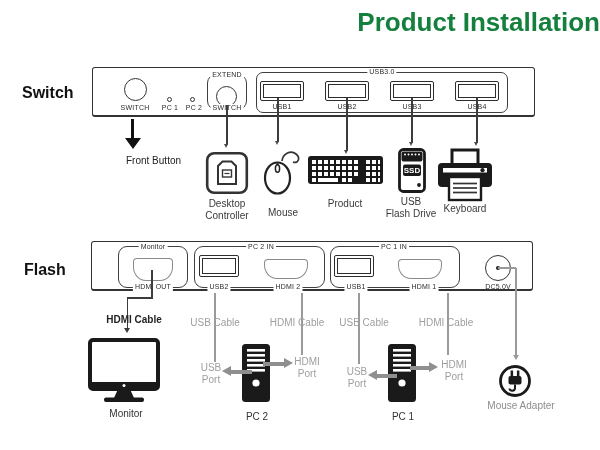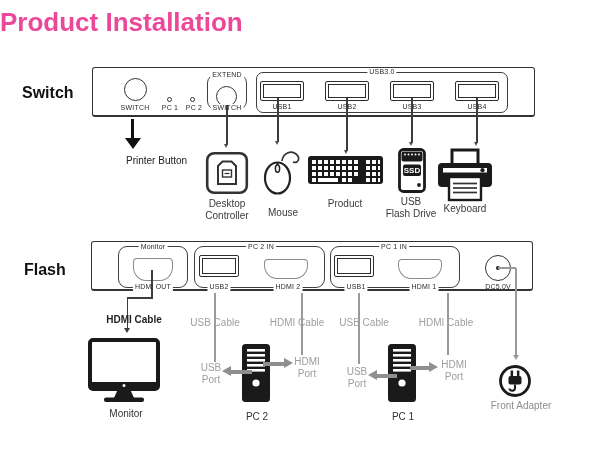--- a/index.html
+++ b/index.html
@@ -1,19 +1,19 @@
 <!DOCTYPE html>
 <html><head>
 <meta charset="utf-8">
 <style>
   html,body { margin:0; padding:0; background:#fff; }
   #canvas { position:relative; width:600px; height:450px; background:#fff;
             font-family:"Liberation Sans", sans-serif; overflow:hidden; }
-  .title { position:absolute; top:7px; left:0; right:0; text-align:left;
-           font-size:26px; font-weight:600; color:#ec4899; }
+  .title { position:absolute; top:7px; left:0; right:0; text-align:right;
+           font-size:26px; font-weight:600; color:#15803d; }
   .sec   { position:absolute; font-size:16px; font-weight:bold; color:#111; }
   .small { position:absolute; font-size:7px; color:#2b2b2b; letter-spacing:.2px;
            transform:translateX(-50%); white-space:nowrap; line-height:8px; }
   .small.bg { background:#fff; padding:0 2px; }
   .cap10 { position:absolute; font-size:10px; color:#3a3a3a; transform:translateX(-50%);
            text-align:center; white-space:pre-line; line-height:11.5px; }
   .gray-t { color:#9e9e9e; }
   .boldcap { font-weight:600; color:#222; }
   .panel { position:absolute; background:#fff; border:1.6px solid #333;
            border-bottom-width:2.8px; border-radius:3px; box-sizing:border-box; }
@@ -62,21 +62,21 @@
   <div class="usbp" style="left:325px; top:81px; width:44px; height:20px;"></div>
   <div class="usbp" style="left:390px; top:81px; width:44px; height:20px;"></div>
   <div class="usbp" style="left:455px; top:81px; width:44px; height:20px;"></div>
   <div class="small" style="left:282px; top:103px;">USB1</div>
   <div class="small" style="left:347px; top:103px;">USB2</div>
   <div class="small" style="left:412px; top:103px;">USB3</div>
   <div class="small" style="left:477px; top:103px;">USB4</div>
 
   <div style="position:absolute; left:131px; top:119px; width:3.4px; height:20px; background:#111;"></div>
   <div class="tri" style="left:124.5px; top:138px; border-left:8px solid transparent; border-right:8px solid transparent; border-top:11px solid #111;"></div>
-  <div class="cap10" style="left:126px; top:155px; transform:none; text-align:left; color:#222;">Printer Button</div>
+  <div class="cap10" style="left:126px; top:155px; transform:none; text-align:left; color:#222;">Front Button</div>
 
   <div class="vl c-dark" style="left:226.4px; top:105px; height:40px;"></div>
   <div class="tri" style="left:224.2px; top:144px; border-left:2.8px solid transparent; border-right:2.8px solid transparent; border-top:4.5px solid #4a4a4a;"></div>
   <div class="vl c-dark" style="left:277.4px; top:98px; height:44px;"></div>
   <div class="tri" style="left:275.2px; top:141px; border-left:2.8px solid transparent; border-right:2.8px solid transparent; border-top:4.5px solid #4a4a4a;"></div>
   <div class="vl c-dark" style="left:346.4px; top:98px; height:53px;"></div>
   <div class="tri" style="left:344.2px; top:150px; border-left:2.8px solid transparent; border-right:2.8px solid transparent; border-top:4.5px solid #4a4a4a;"></div>
   <div class="vl c-dark" style="left:411.4px; top:98px; height:45px;"></div>
   <div class="tri" style="left:409.2px; top:142px; border-left:2.8px solid transparent; border-right:2.8px solid transparent; border-top:4.5px solid #4a4a4a;"></div>
   <div class="vl c-dark" style="left:476.4px; top:98px; height:45px;"></div>
@@ -239,15 +239,15 @@
   <div class="cap10" style="left:257px; top:411px; color:#333;">PC 2</div>
   <div class="cap10" style="left:403px; top:411px; color:#333;">PC 1</div>
 
   <svg style="left:498px; top:364px;" width="34" height="34" viewBox="0 0 34 34">
     <circle cx="17" cy="17" r="14.5" fill="#fff" stroke="#1a1a1a" stroke-width="2.8"></circle>
     <rect x="12.6" y="6.5" width="2.5" height="6.5" fill="#1a1a1a"></rect>
     <rect x="18.9" y="6.5" width="2.5" height="6.5" fill="#1a1a1a"></rect>
     <rect x="10.5" y="12" width="13" height="8.5" rx="2" fill="#1a1a1a"></rect>
     <path d="M17,20.5 L17,24 C17,27.5 11.5,27.5 11.5,24.5" fill="none" stroke="#1a1a1a" stroke-width="2"></path>
   </svg>
-  <div class="cap10" style="left:521px; top:400px; color:#8d8d8d;">Front Adapter</div>
+  <div class="cap10" style="left:521px; top:400px; color:#8d8d8d;">Mouse Adapter</div>
 
 </div>
 
 </body></html>

